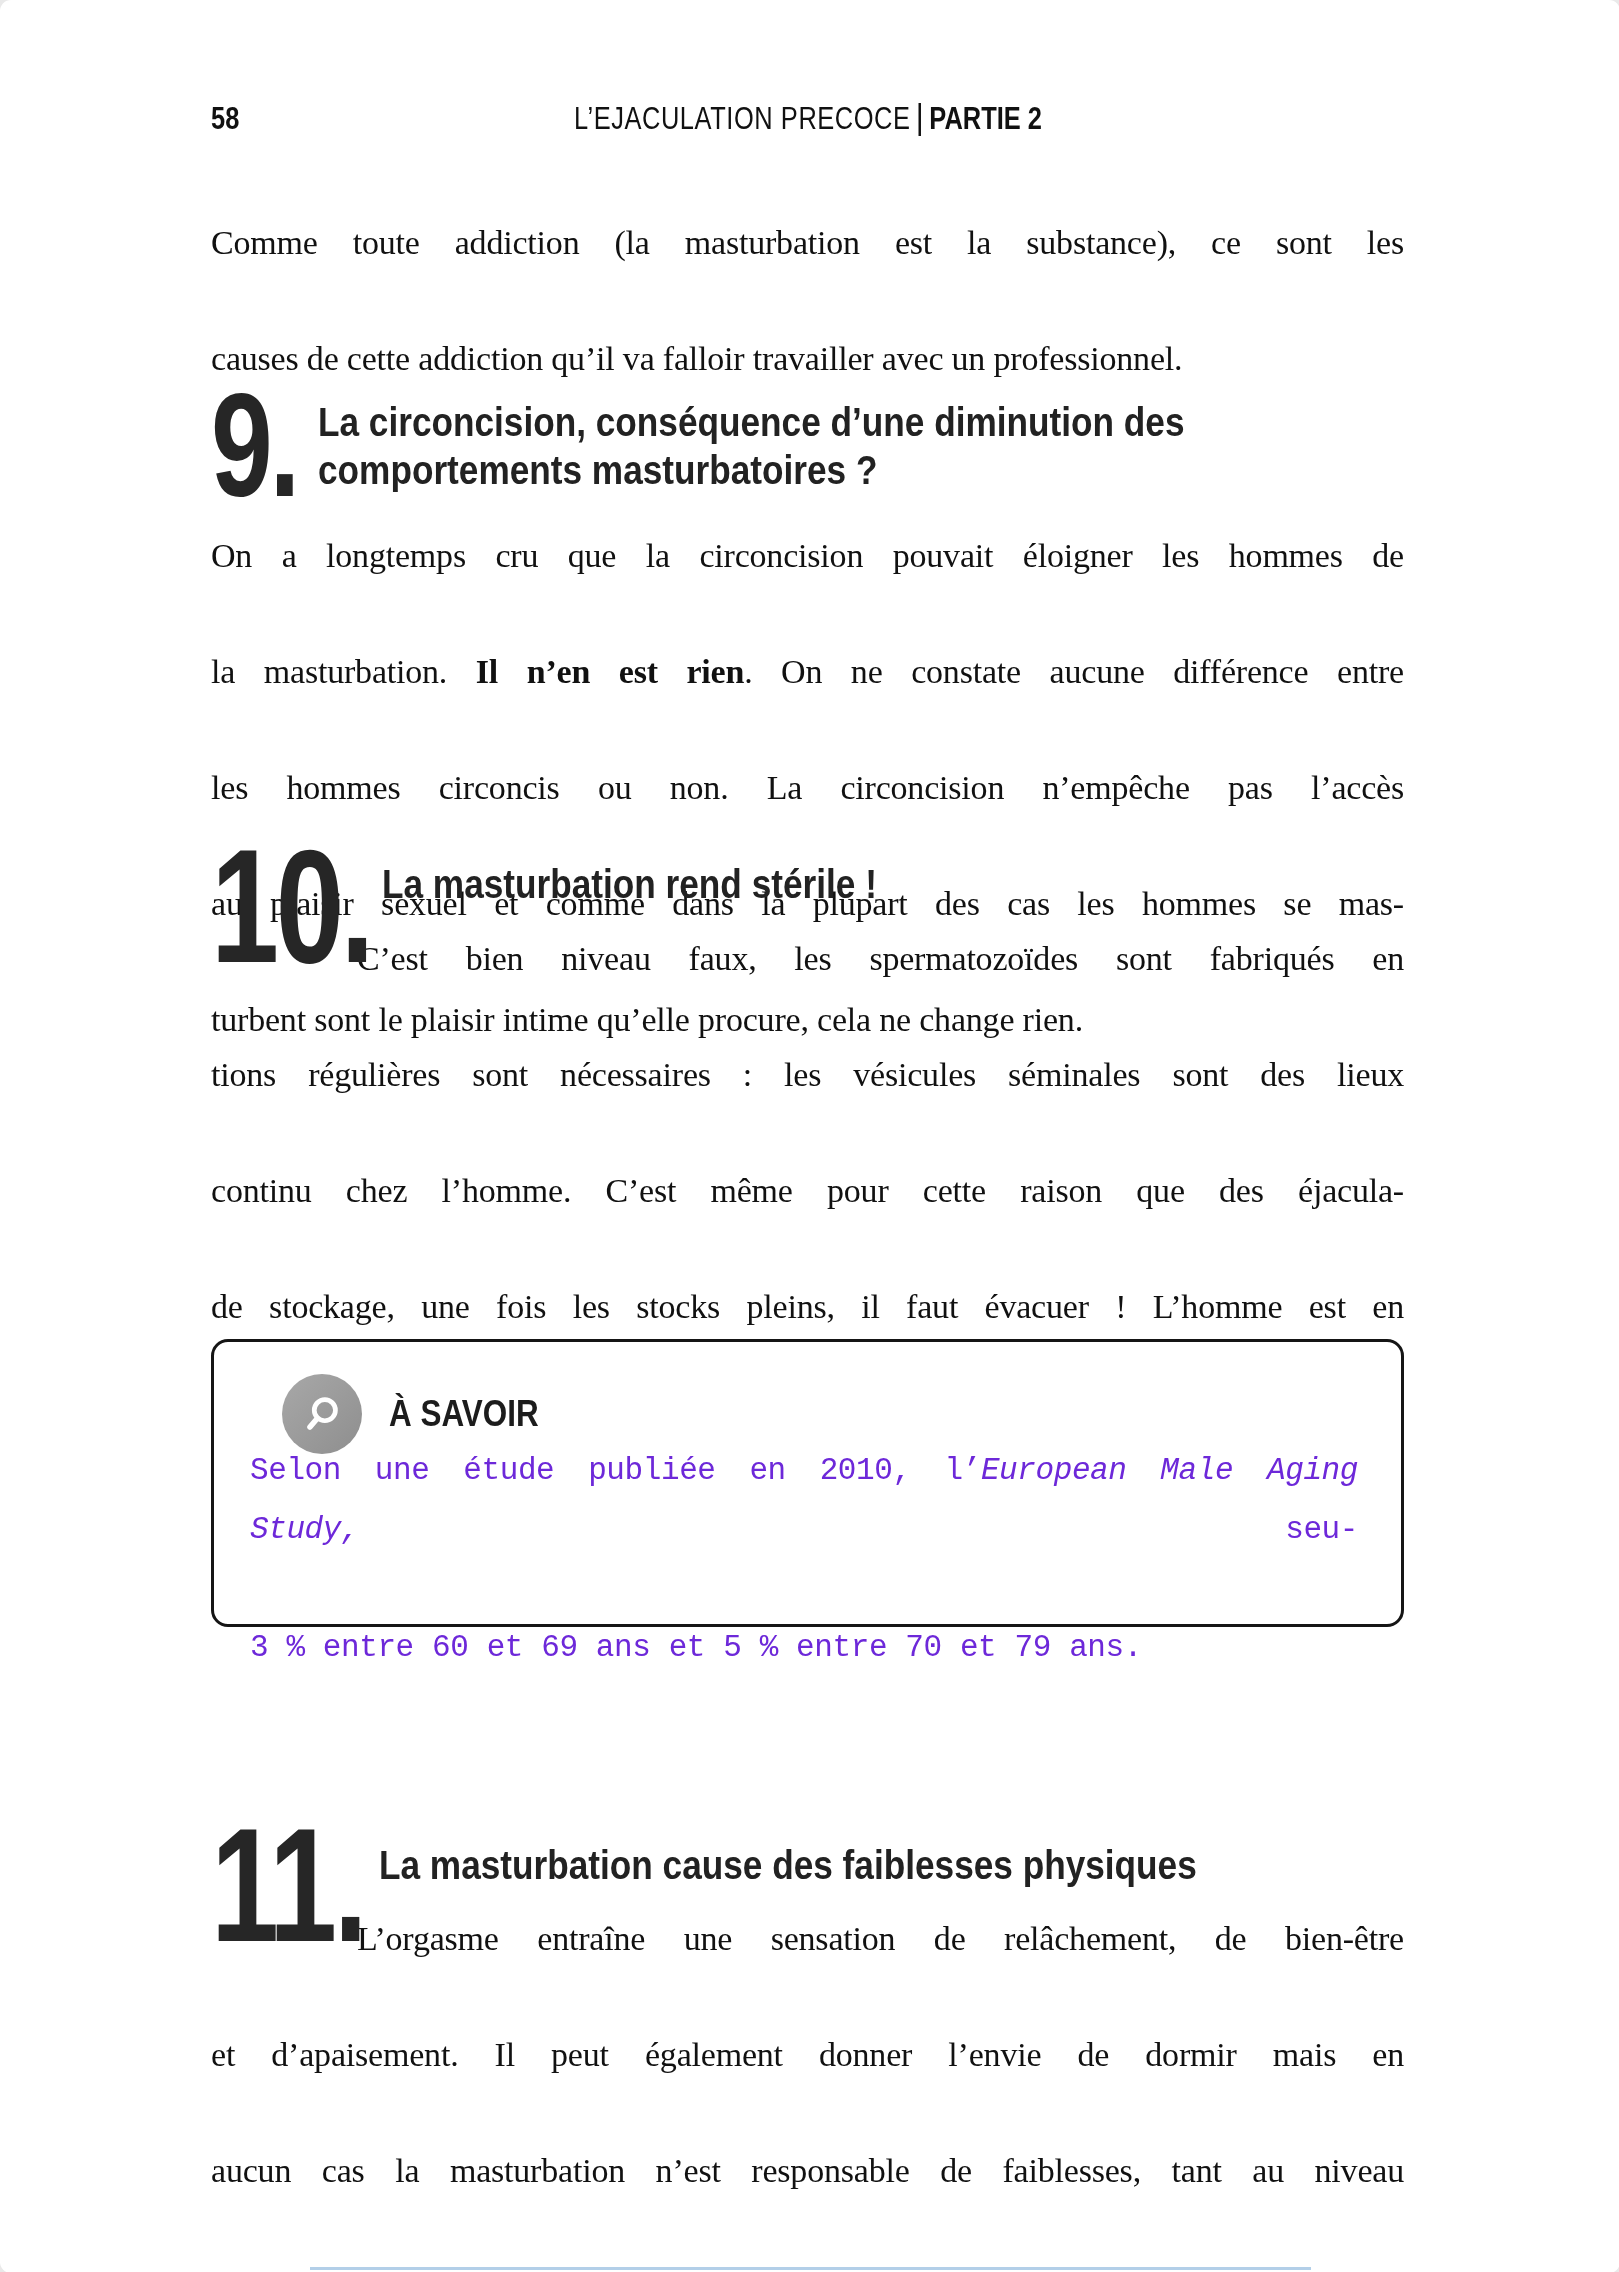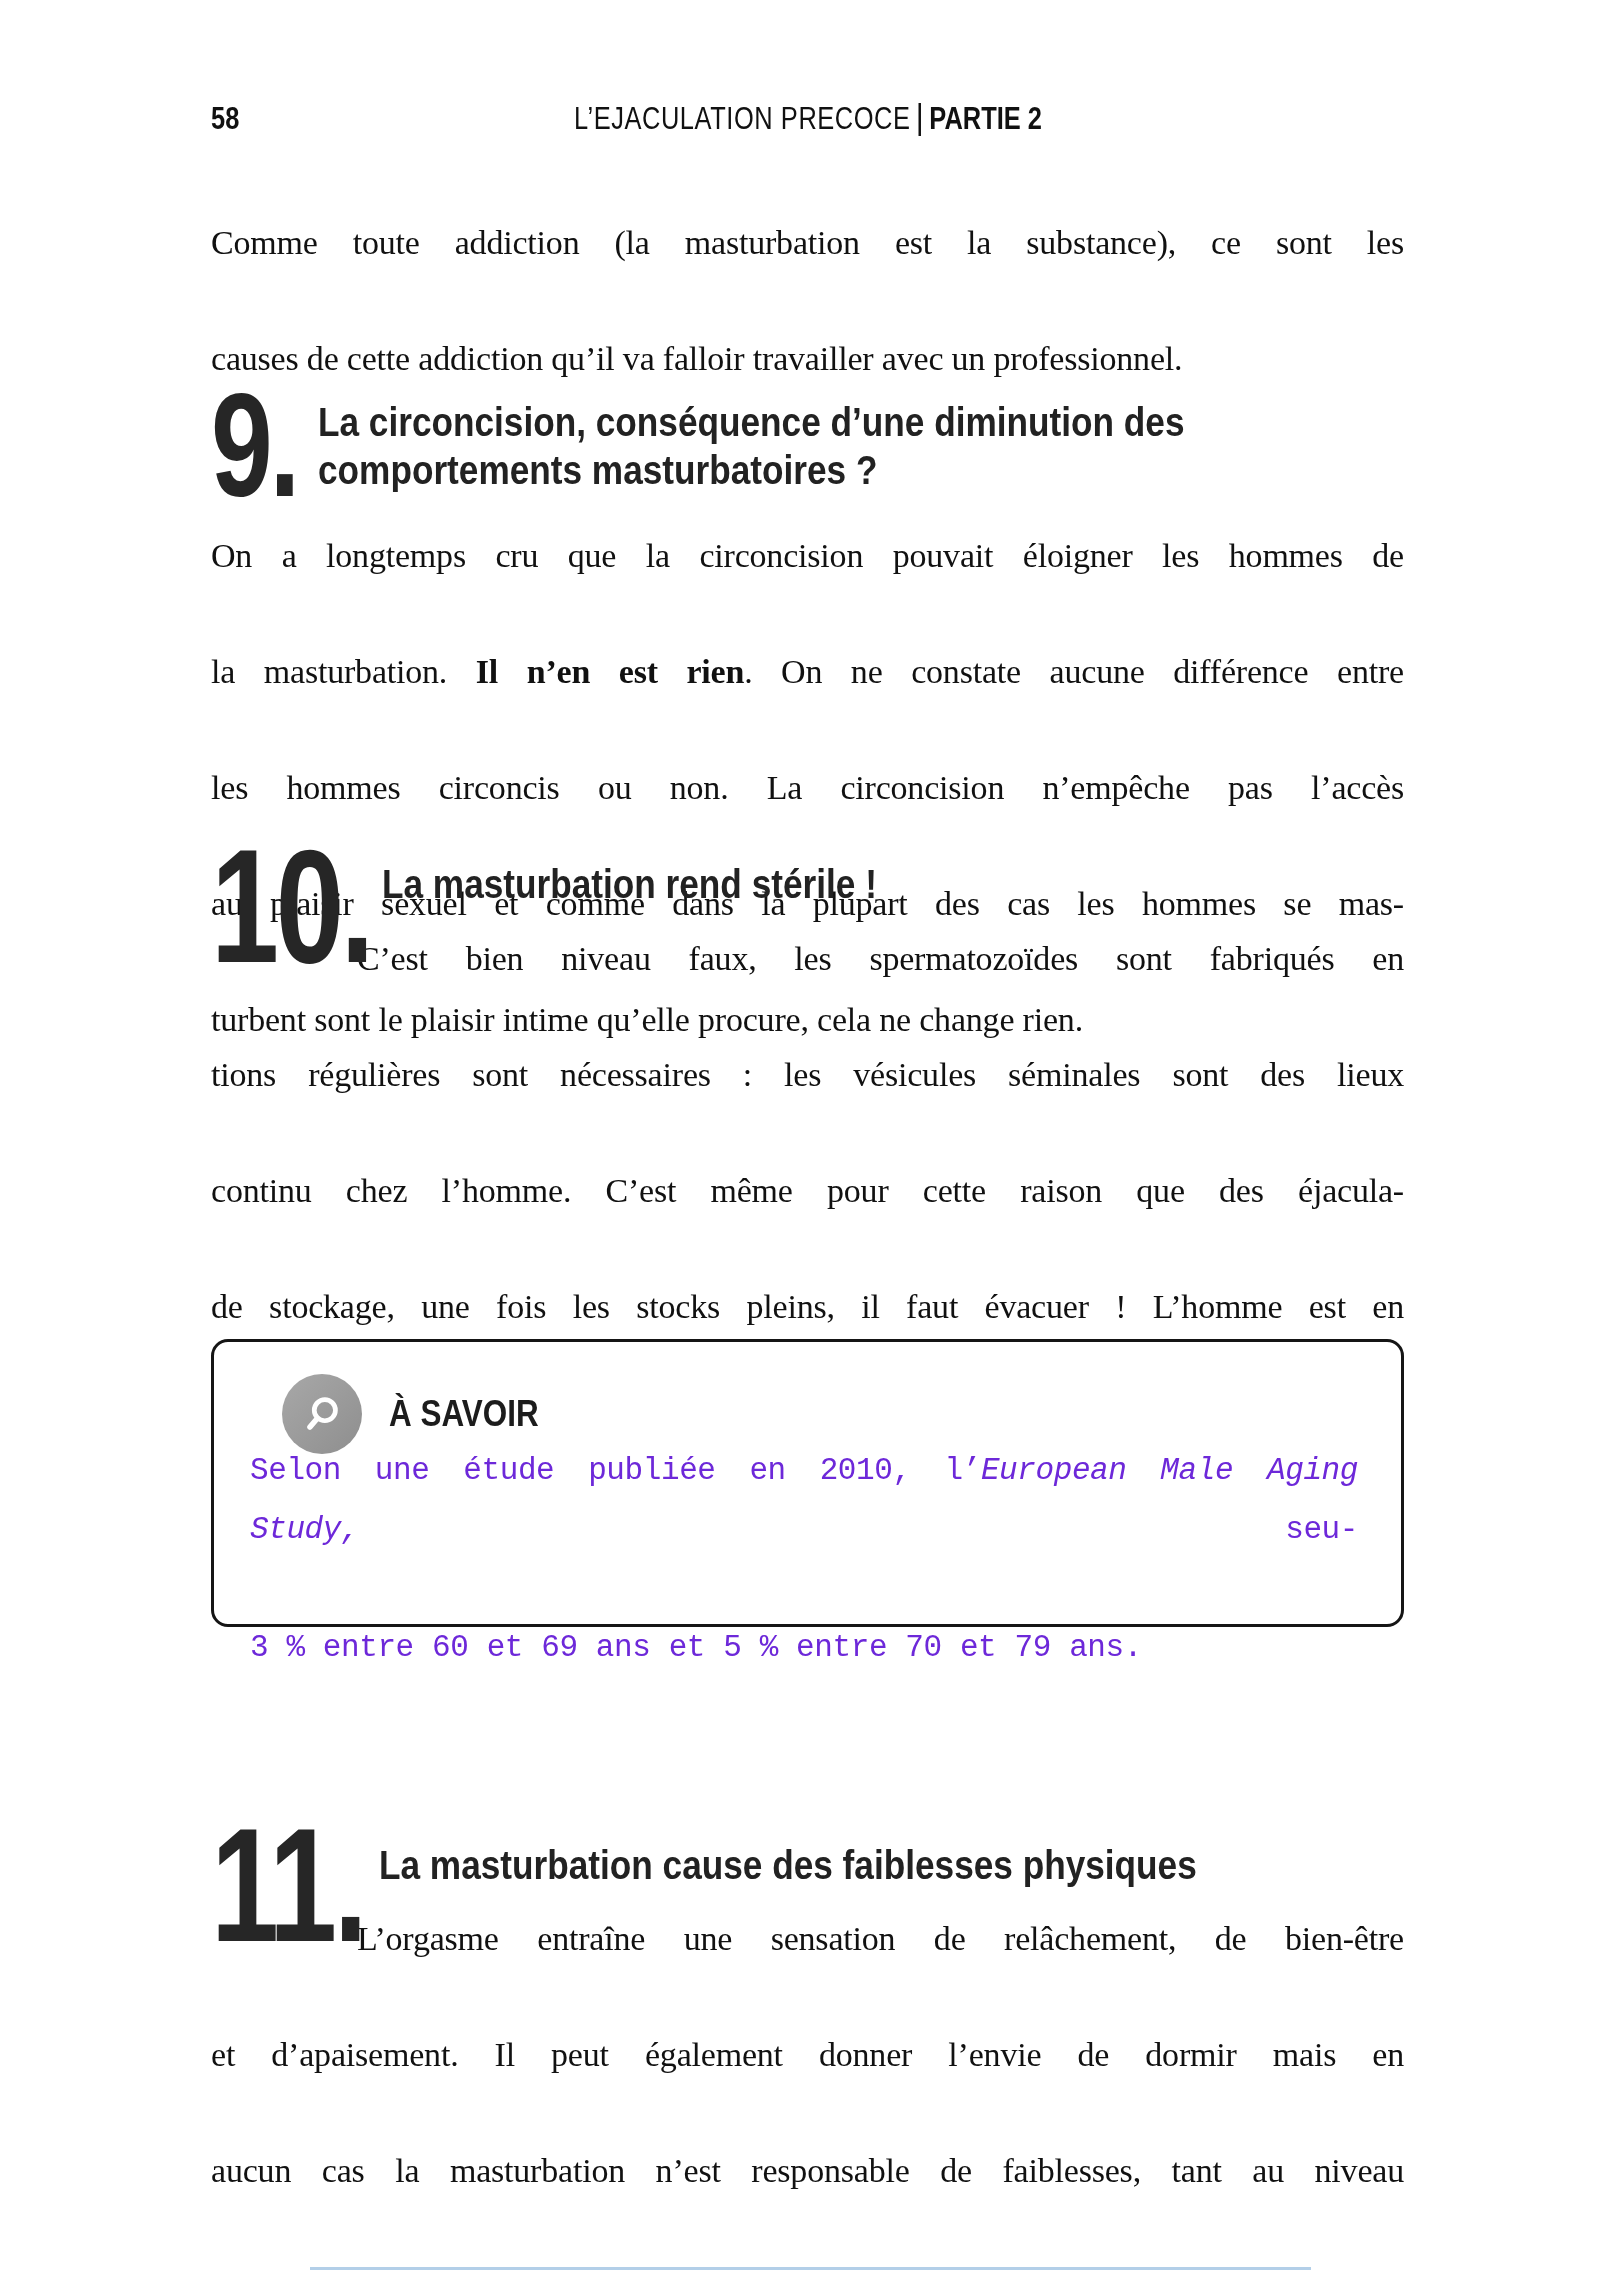--- a/index.html
+++ b/index.html
@@ -4,20 +4,21 @@
 <style>
   html,body{margin:0;padding:0;background:#e9e9e9;}
   .page{
     position:relative;
     width:1620px;height:2273px;
     background:#ffffff;
     font-family:"Liberation Serif",serif;
     color:#111;
     overflow:hidden;
     margin:0 auto;
+    border-radius:11px;
   }
   .col{position:absolute;left:211px;width:1193px;}
 
   
   .header{top:99px;height:43px;}
   .page-num{
     position:absolute;left:0;top:0;
     font-family:"Liberation Sans",sans-serif;
     font-weight:700;font-size:31px;line-height:40px;
     transform:scaleX(.82);transform-origin:left center;

